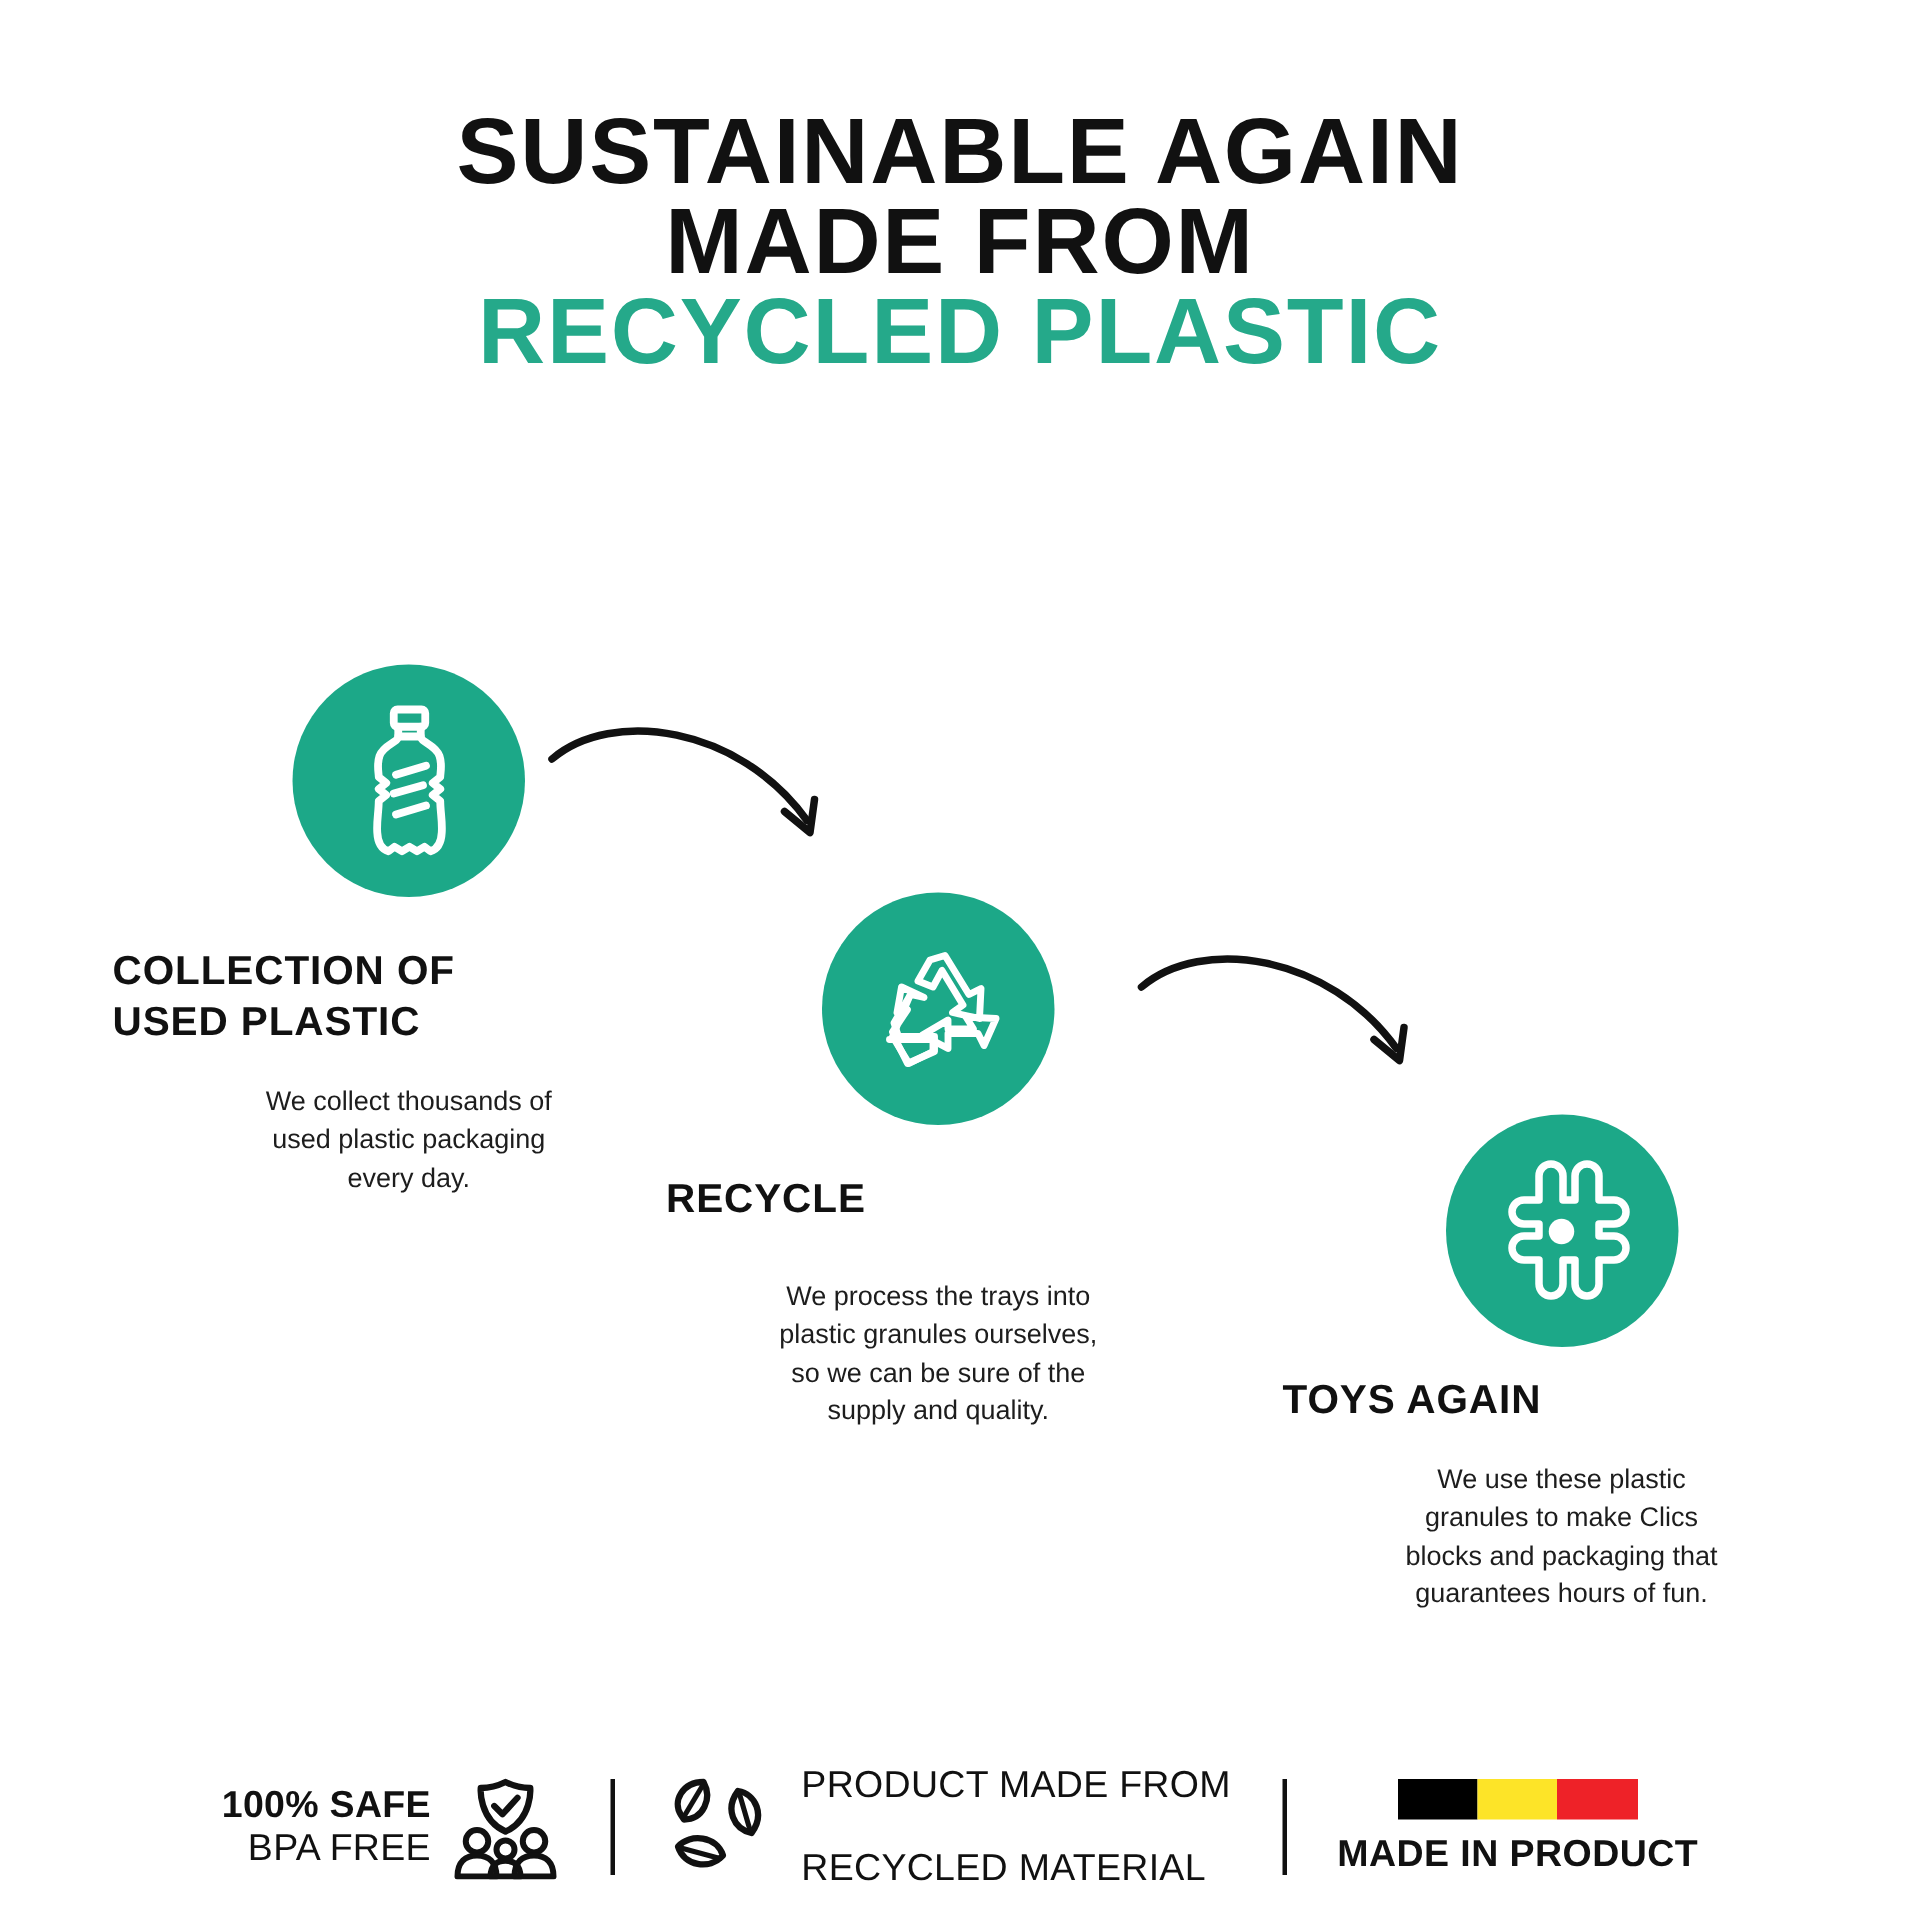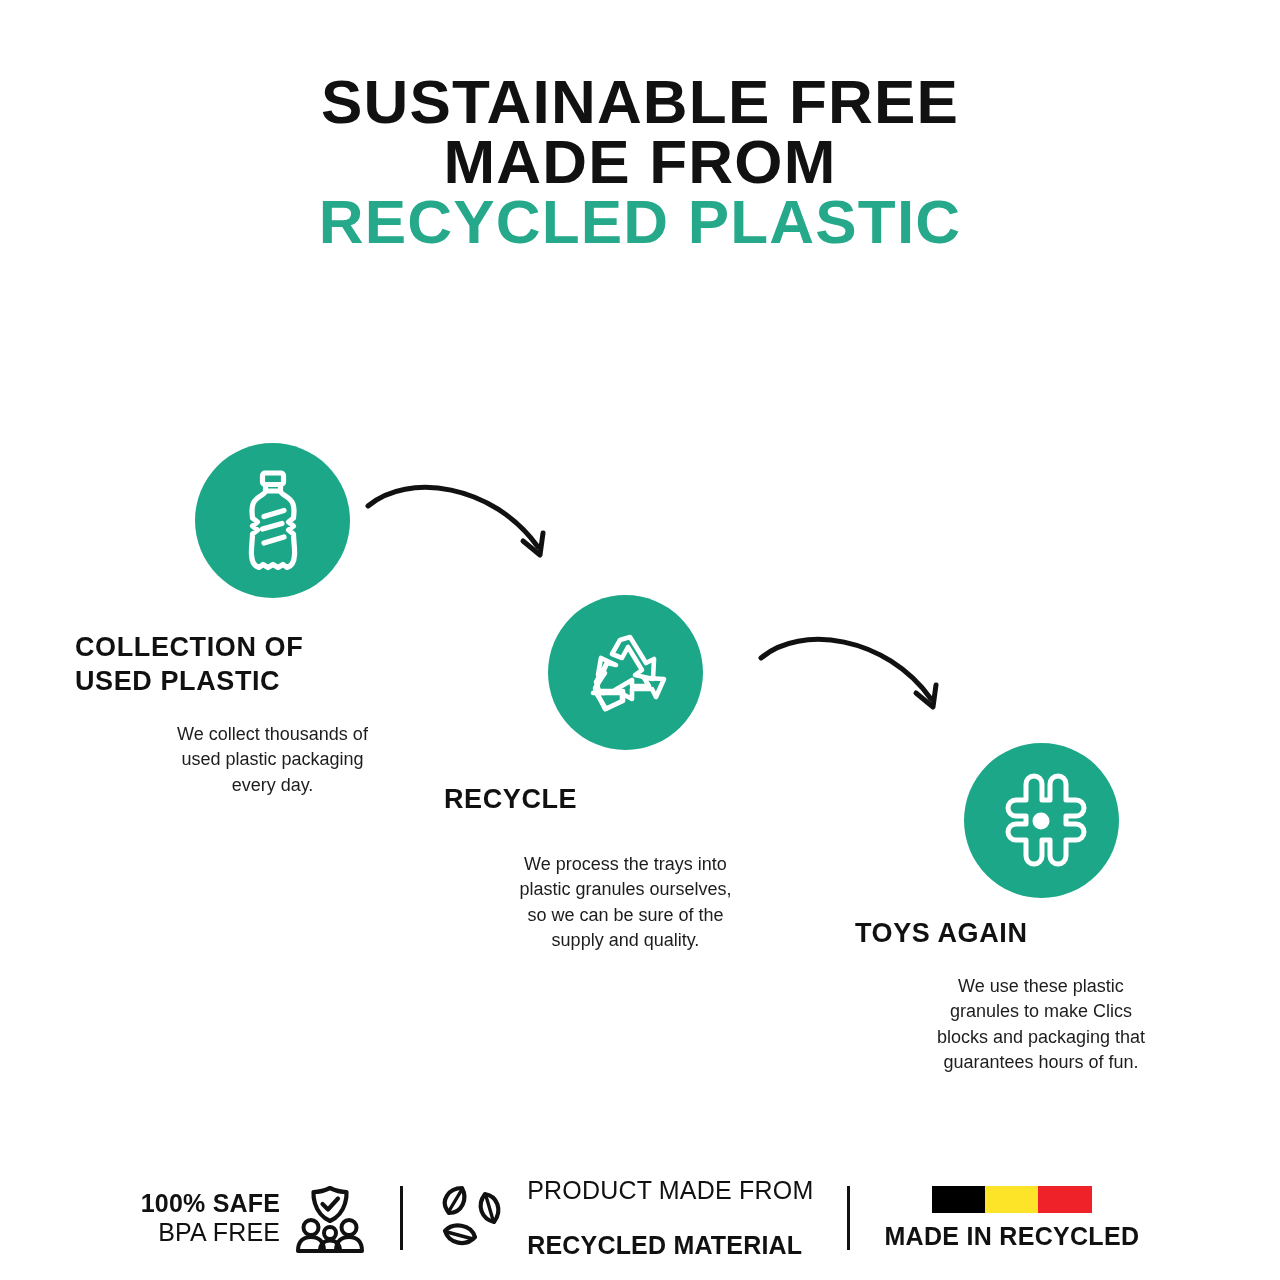--- a/index.html
+++ b/index.html
@@ -111,21 +111,21 @@
   }
   .badge-text {
     display: flex;
     flex-direction: column;
     justify-content: center;
     line-height: 1.18;
   }
   .badge-l1 { font-size: 25px; font-weight: 700; letter-spacing: 0.2px; }
   .badge-l2 { font-size: 25px; font-weight: 400; letter-spacing: 0.2px; }
   .badge-l1.thin { font-weight: 400; }
-  .badge-l2.bold { font-weight: 700; }
+  .badge-l2.bold { font-weight: 400; }
 
   #badge-safe .badge-text { align-items: flex-end; margin-right: 14px; }
   #badge-recycled .badge-text { align-items: flex-start; margin-left: 14px; gap: 25px; }
 
   .divider {
     width: 3px;
     height: 64px;
     background: #111111;
     margin: 0 34px;
   }
@@ -152,21 +152,21 @@
     letter-spacing: 0.3px;
     color: #111111;
   }
 
   .icon-svg { display: block; }
 </style>
 </head>
 <body>
 
 <div class="title-block">
-  <span class="title-line">SUSTAINABLE FREE</span>
+  <span class="title-line">SUSTAINABLE AGAIN</span>
   <span class="title-line">MADE FROM</span>
   <span class="title-line accent">RECYCLED PLASTIC</span>
 </div>
 
 <div class="step" id="step-1">
   <div class="step-circle">
     <svg class="icon-svg" width="86" height="104" viewBox="0 0 86 104" fill="none" stroke="#ffffff" stroke-width="5.2" stroke-linecap="round" stroke-linejoin="round">
 
       <rect x="32.5" y="4" width="21" height="11.5" rx="2.5"></rect>
 
@@ -313,16 +313,16 @@
   </div>
 
   <div class="divider"></div>
 
   <div class="badge" id="badge-belgium">
     <div class="flag">
       <span class="flag-black"></span>
       <span class="flag-yellow"></span>
       <span class="flag-red"></span>
     </div>
-    <span class="belgium-label">MADE IN RECYCLED</span>
+    <span class="belgium-label">MADE IN PRODUCT</span>
   </div>
 
 </div>
 
 </body></html>

